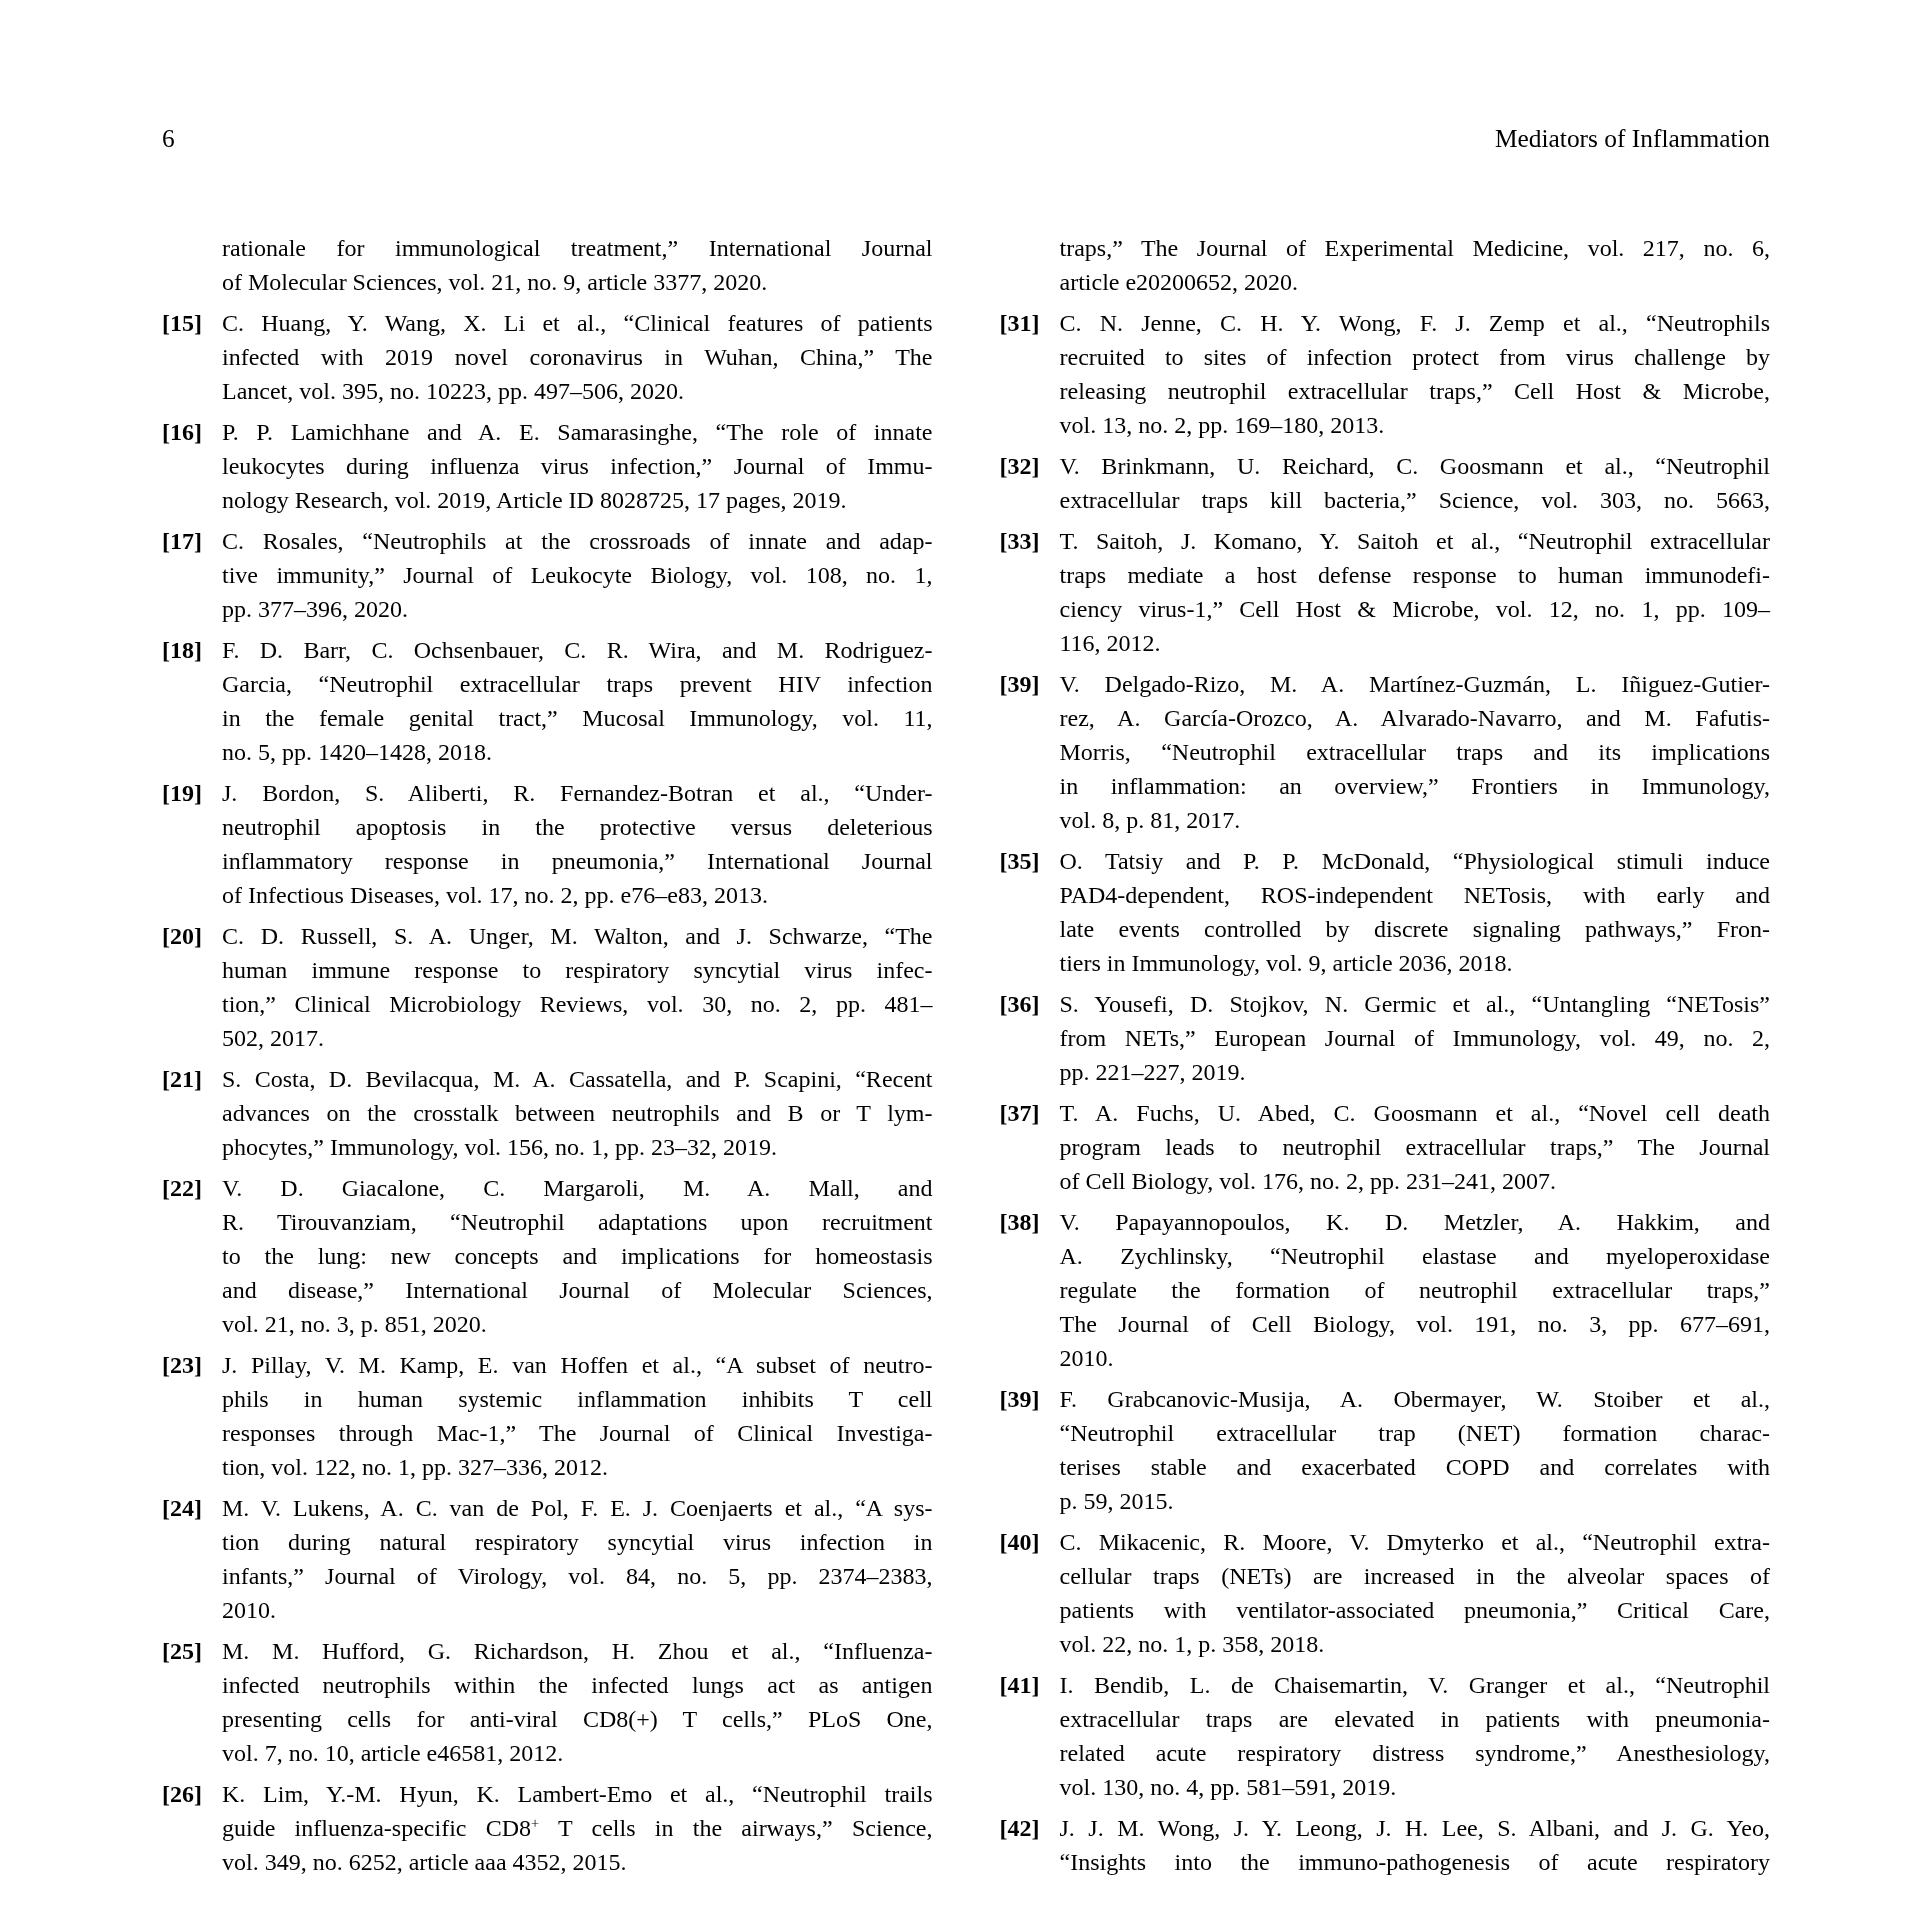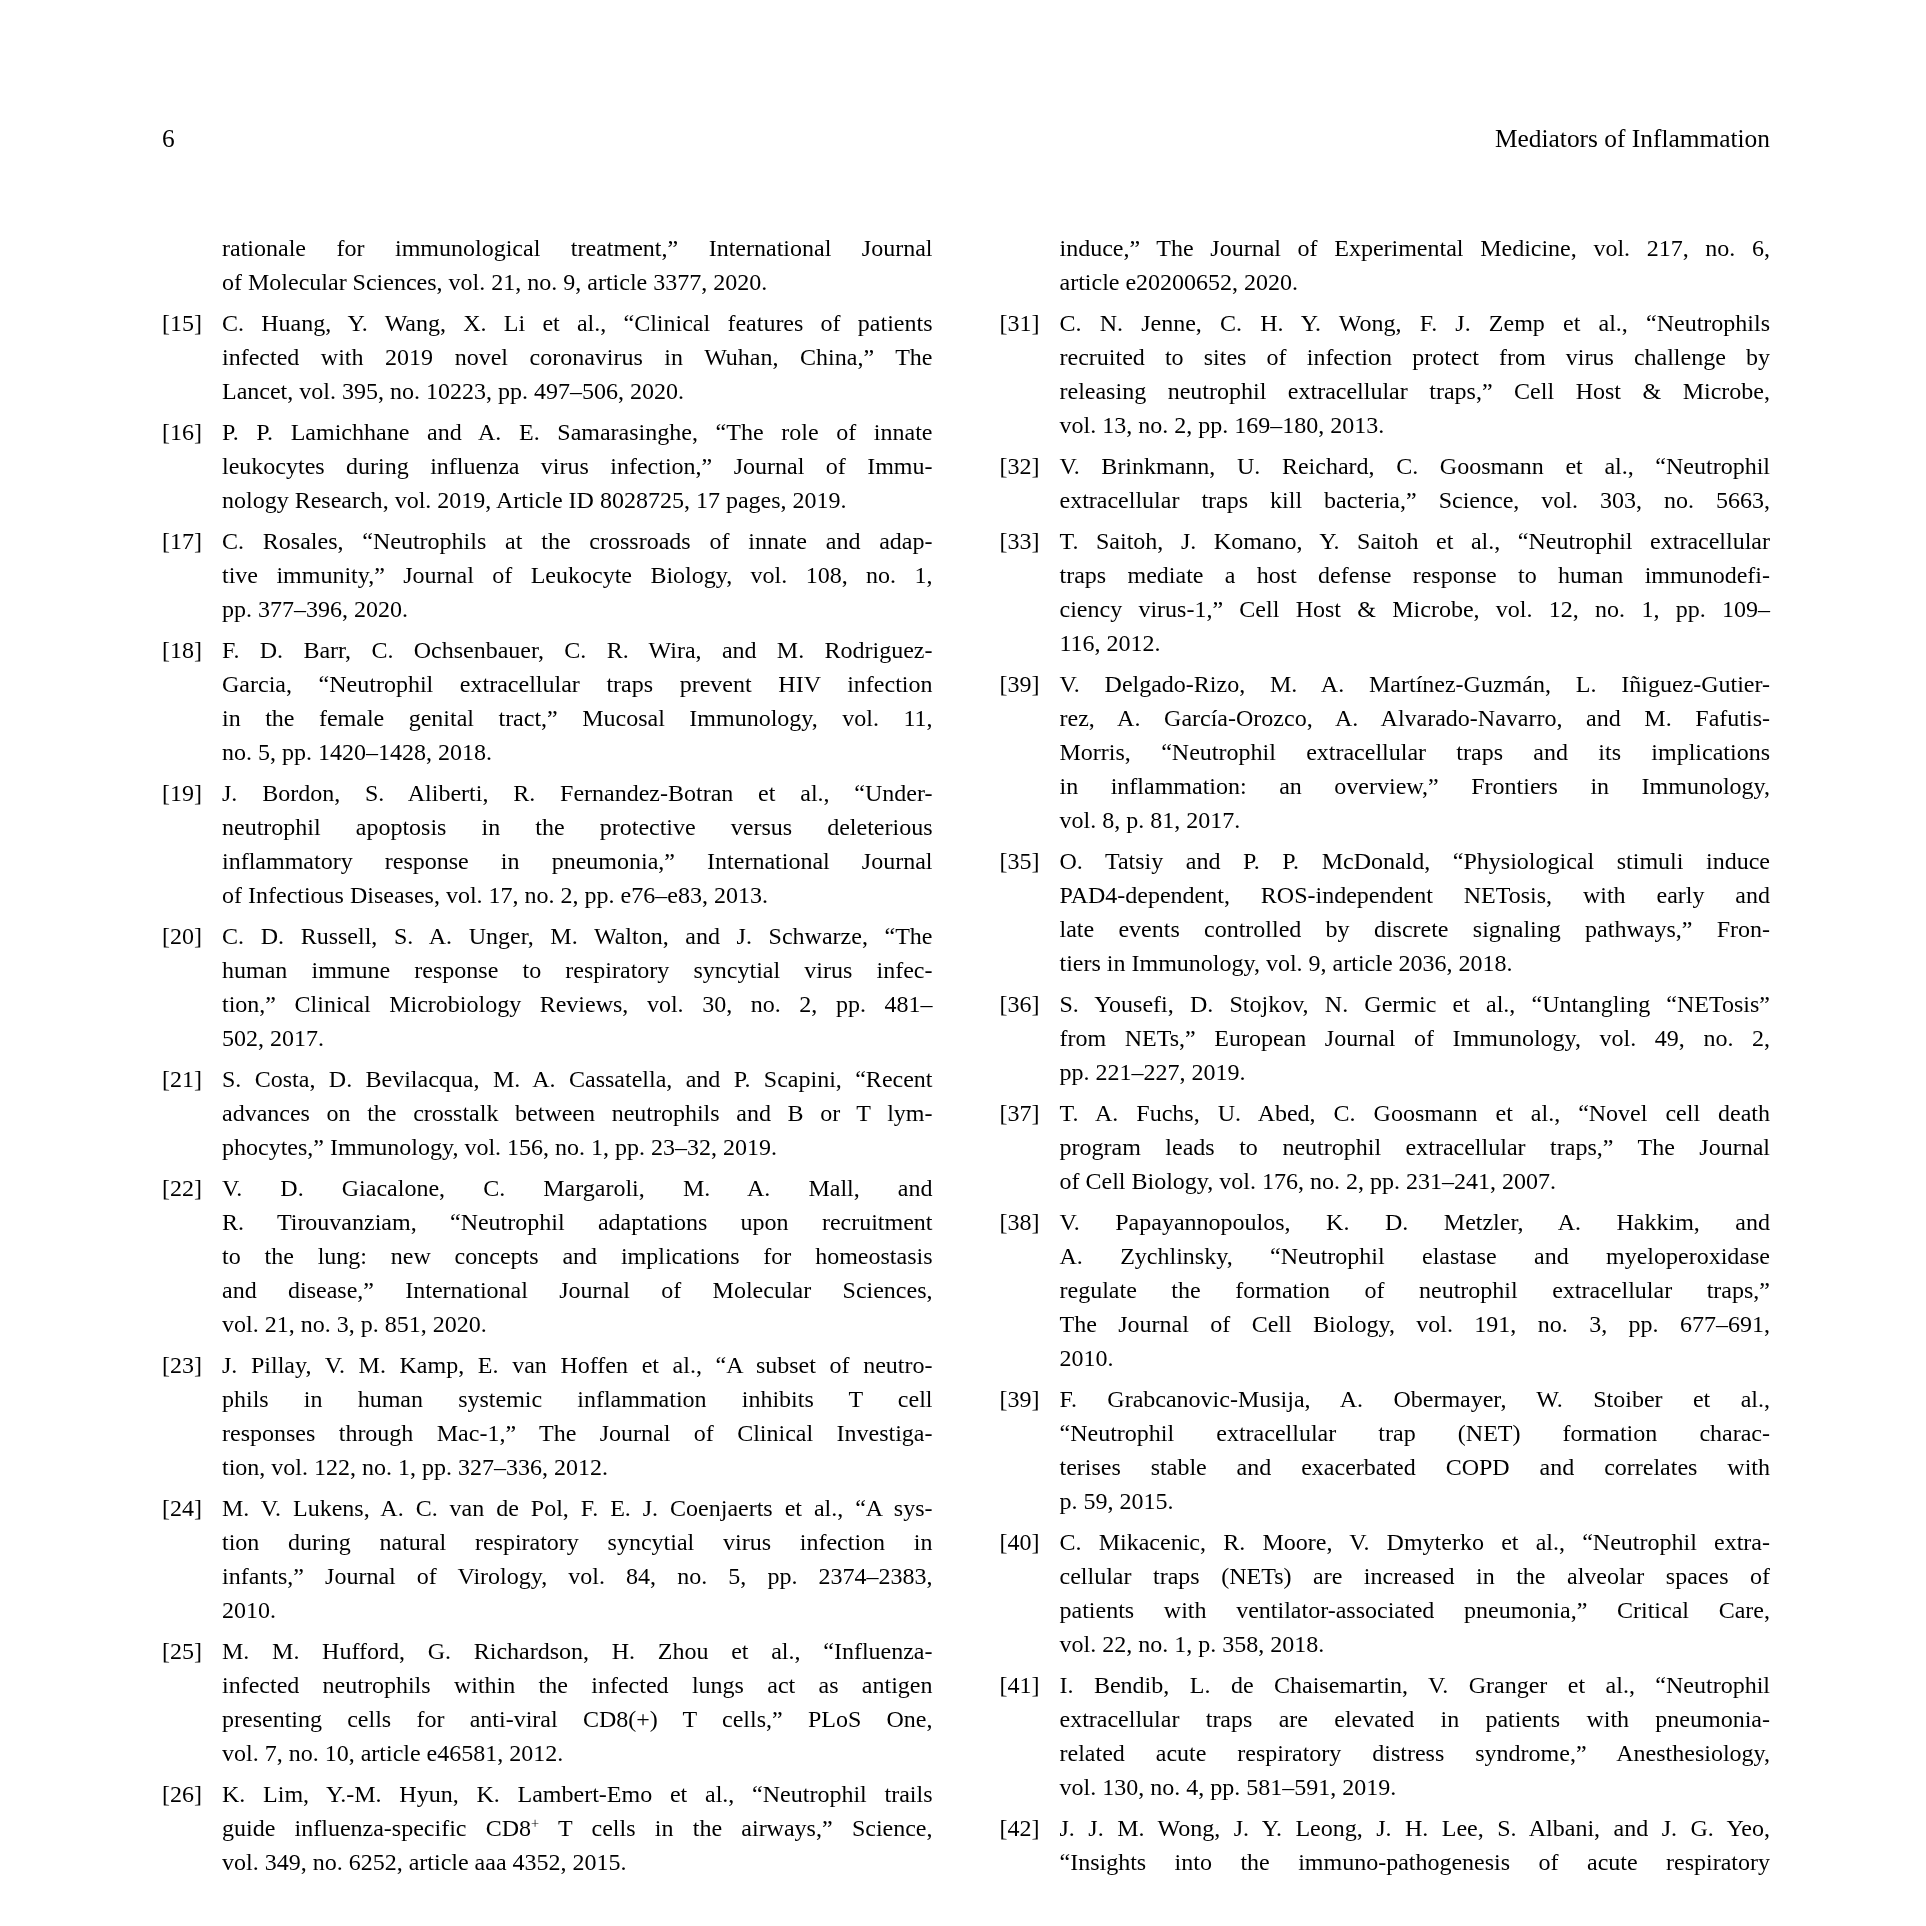--- a/index.html
+++ b/index.html
@@ -40,20 +40,21 @@
   }
   .entry {
     display: flex;
     margin-bottom: 7px;
   }
   .ref-num {
     flex: 0 0 60px;
     width: 60px;
     font-size: 24px;
     line-height: 34px;
+    font-weight: bold;
   }
   .ref-lines {
     flex: 1 1 auto;
     min-width: 0;
   }
   .ref-line {
     font-size: 24px;
     line-height: 34px;
     text-align: justify;
     text-align-last: justify;
@@ -187,21 +188,21 @@
             <div class="ref-line"><span class="">K. Lim, Y.-M. Hyun, K. Lambert-Emo et al., “Neutrophil trails</span></div>
             <div class="ref-line"><span class="">guide influenza-specific CD8</span><span class="sup">+</span><span class=""> T cells in the airways,” </span><span class="it ">Science</span><span class="">,</span></div>
             <div class="ref-line lastline"><span class="">vol. 349, no. 6252, article aaa 4352, 2015.</span></div>
           </div>
         </div>
       </div>
     <div class="col" id="col-right">
         <div class="entry">
           <div class="ref-num"></div>
           <div class="ref-lines">
-            <div class="ref-line"><span class="">induce,” </span><span class="it ">The Journal of Experimental Medicine</span><span class="">, vol. 217, no. 6,</span></div>
+            <div class="ref-line"><span class="">traps,” </span><span class="it ">The Journal of Experimental Medicine</span><span class="">, vol. 217, no. 6,</span></div>
             <div class="ref-line lastline"><span class="">article e20200652, 2020.</span></div>
           </div>
         </div>
         <div class="entry">
           <div class="ref-num">[31]</div>
           <div class="ref-lines">
             <div class="ref-line"><span class="">C. N. Jenne, C. H. Y. Wong, F. J. Zemp et al., “Neutrophils</span></div>
             <div class="ref-line"><span class="">recruited to sites of infection protect from virus challenge by</span></div>
             <div class="ref-line"><span class="">releasing neutrophil extracellular traps,” </span><span class="it ">Cell Host &amp; Microbe</span><span class="">,</span></div>
             <div class="ref-line lastline"><span class="">vol. 13, no. 2, pp. 169–180, 2013.</span></div>

